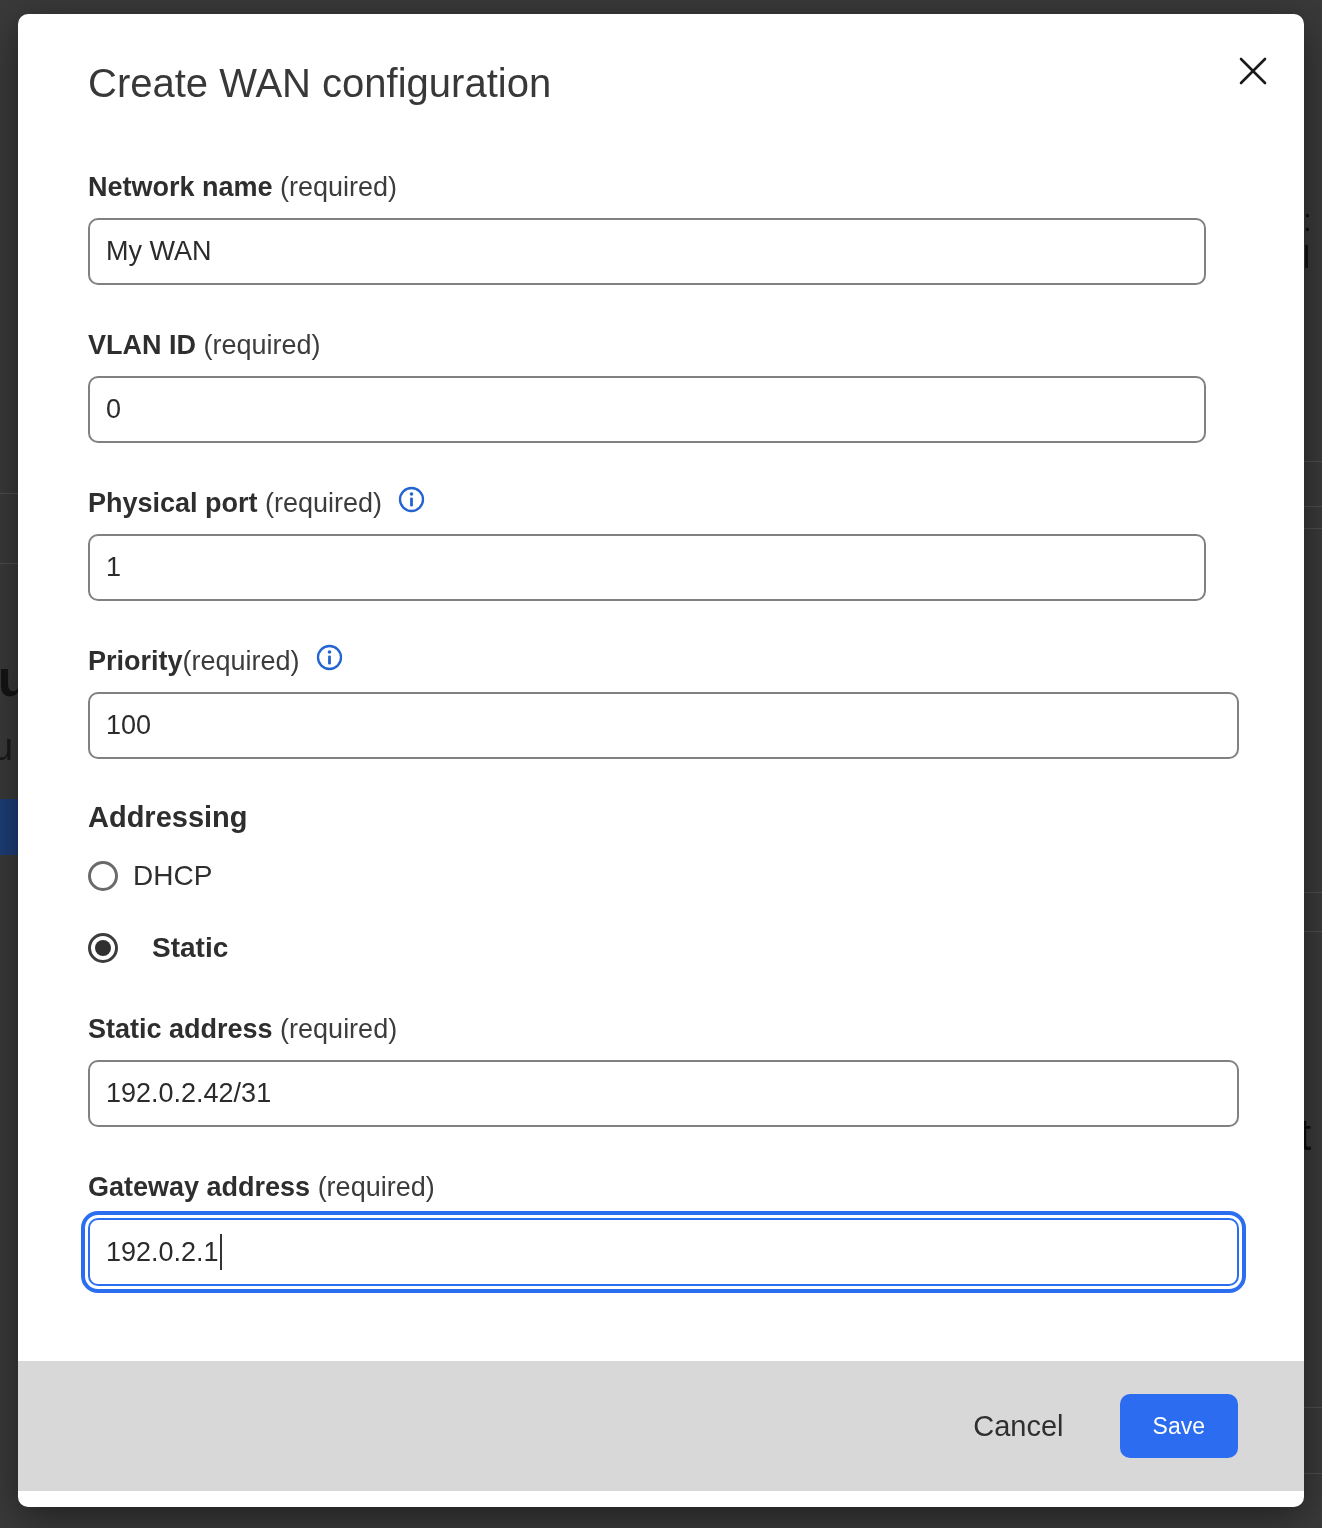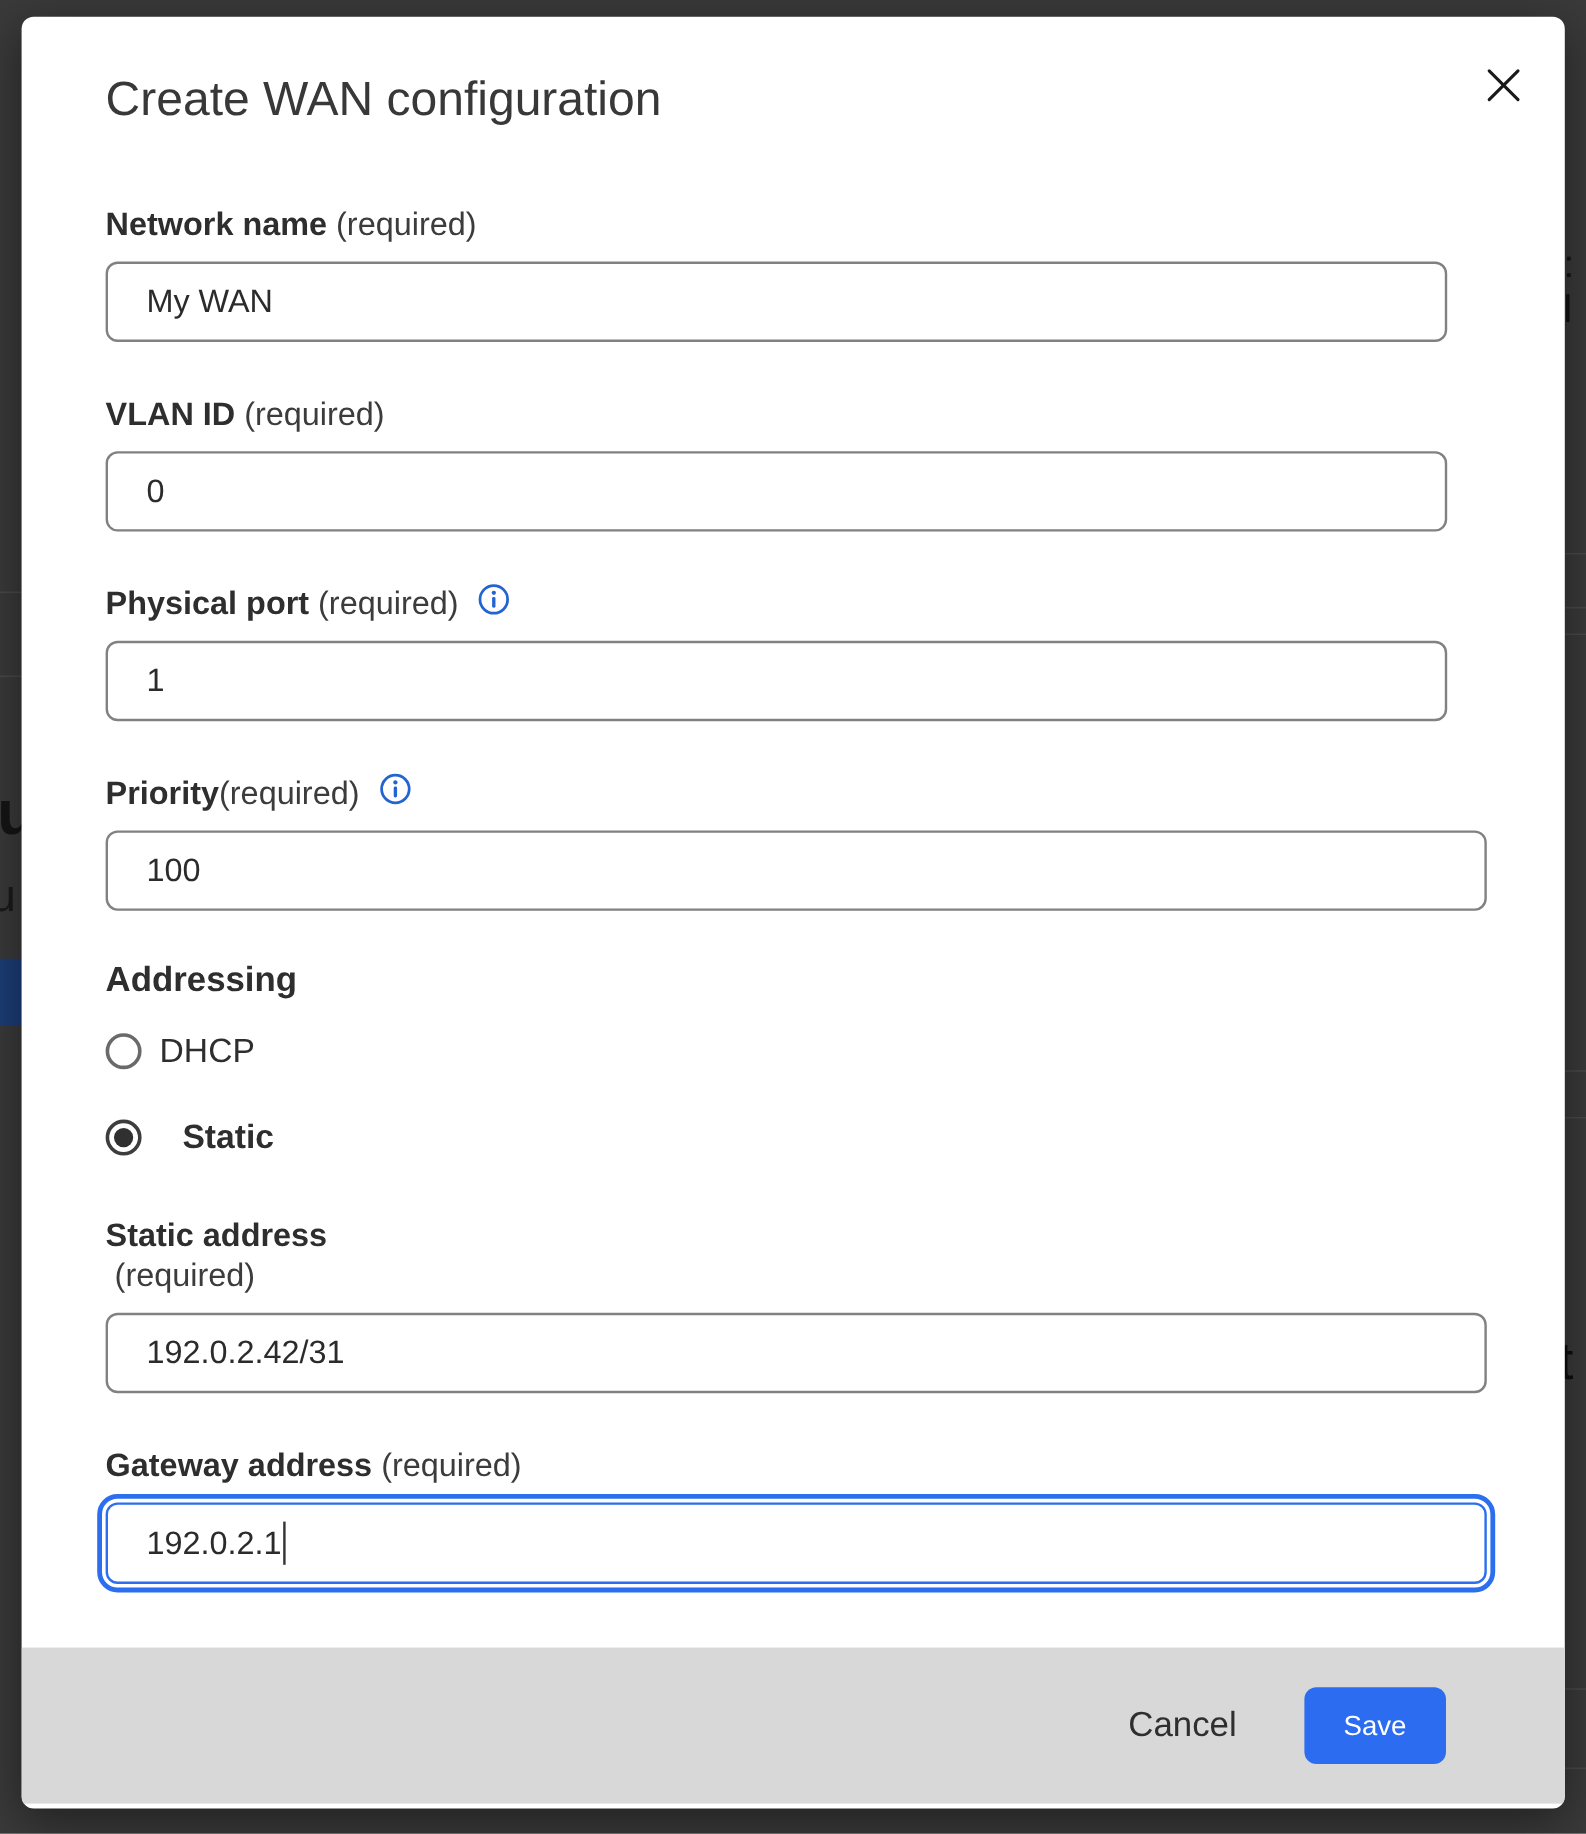--- a/index.html
+++ b/index.html
@@ -55,32 +55,32 @@
   .field-label {
     font-size: 27px; line-height: 34px; color: #2e2e2e;
     display: flex; align-items: flex-start;
   }
   .label-strong { font-weight: 700; }
   .label-required { font-weight: 400; color: #3c3c3c; white-space: pre; }
   .lbl-1 { margin-top: 62px; }
   .lbl-2 { margin-top: 43px; }
   .lbl-3 { margin-top: 43px; }
   .lbl-4 { margin-top: 43px; }
-  .lbl-5 { margin-top: 47px; flex-direction: column; }
+  .lbl-5 { margin-top: 47px; }
   .lbl-6 { margin-top: 43px; }
 
   .info-icon { margin-left: 16px; display: inline-flex; }
 
   .text-input {
     margin-top: 14px;
     height: 67px;
     border: 2px solid #818181; border-radius: 10px;
     background: #fff;
     display: flex; align-items: center;
-    padding-left: 32px;
+    padding-left: 16px;
     font-size: 27px; color: #2b2b2b;
   }
   .w-narrow { width: 1118px; }
   .w-wide   { width: 1151px; }
   .text-input.focused {
     height: 68px;
     border: 2px solid #2b6ff0;
     outline: 4px solid #2b6ff0;
     outline-offset: 3px;
   }
@@ -102,25 +102,25 @@
     flex: 0 0 auto;
   }
   .radio-row.checked .radio-circle { border-color: #3d3d3d; }
   .radio-dot { width: 16px; height: 16px; border-radius: 50%; background: #303030; display: none; }
   .radio-row.checked .radio-dot { display: block; }
   .radio-label { margin-left: 15px; font-size: 28px; color: #2e2e2e; }
   .radio-row.checked .radio-label { font-weight: 700; margin-left: 34px; }
 
   
   .modal-footer {
-    position: absolute; left: 0; bottom: 4px;
+    position: absolute; left: 0; bottom: 16px;
     width: 100%; height: 130px;
     background: #d8d8d8;
     display: flex; align-items: center; justify-content: flex-end;
-    padding-right: 99px; gap: 50px;
+    padding-right: 66px; gap: 50px;
   }
   .cancel-btn {
     background: none; border: none; cursor: pointer;
     font-family: "Liberation Sans", sans-serif;
     font-size: 29px; color: #2f2f2f; padding: 10px 6px;
   }
   .save-btn {
     background: #2b6cf0; border: none; cursor: pointer;
     font-family: "Liberation Sans", sans-serif;
     color: #ffffff; font-size: 23px;

